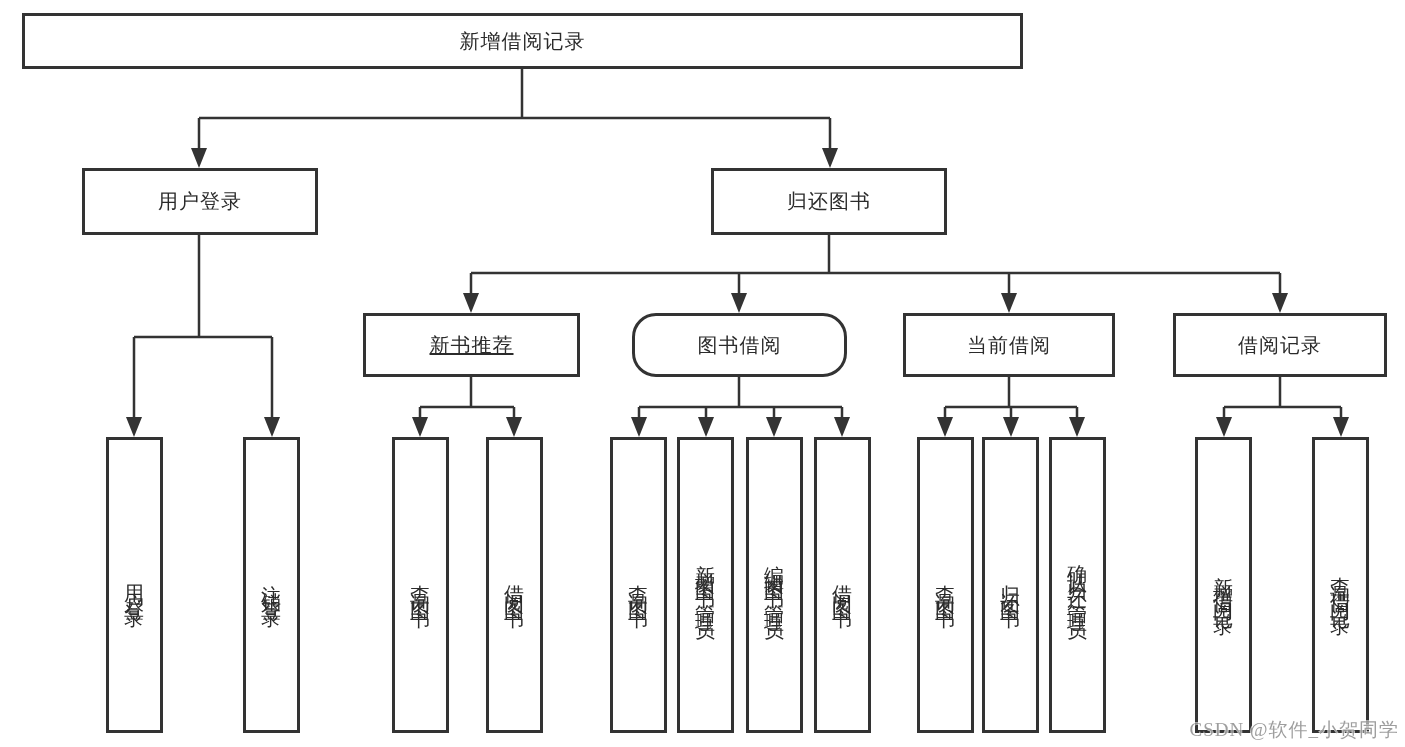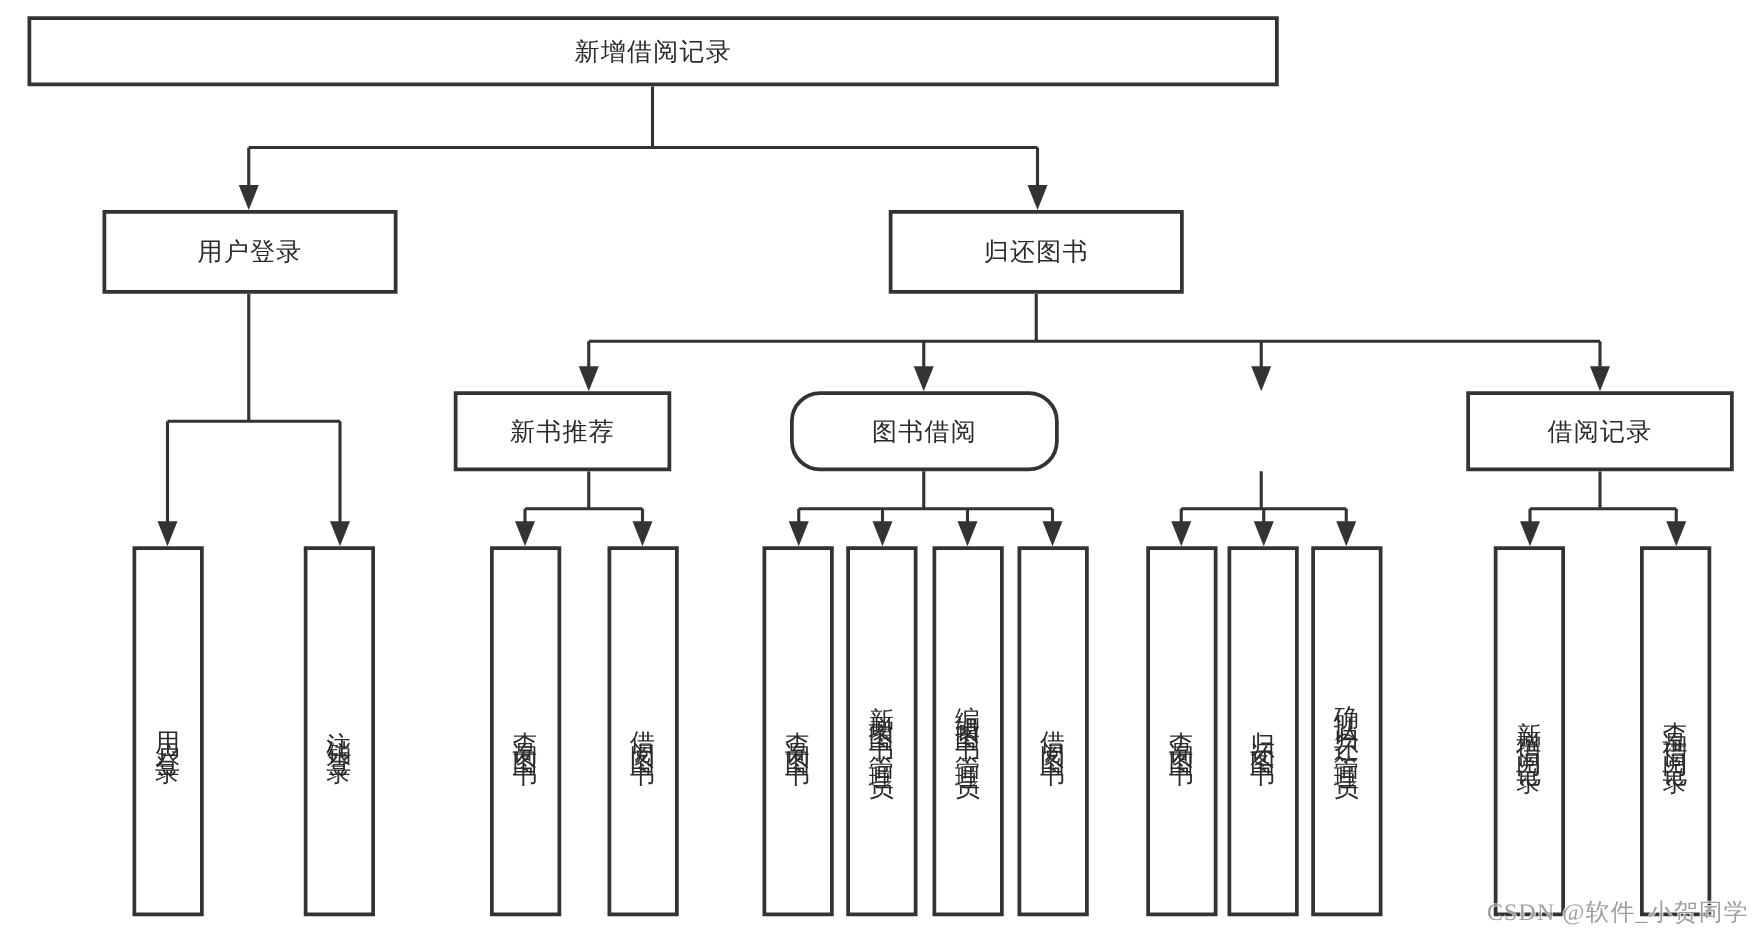--- a/index.html
+++ b/index.html
@@ -100,22 +100,23 @@
     <path class="ah" d="M1069 417 H1085 L1077 437 Z"></path>
     <path class="ah" d="M1216 417 H1232 L1224 437 Z"></path>
     <path class="ah" d="M1333 417 H1349 L1341 437 Z"></path>
   </svg>
 
   <div class="node" style="left:22px;top:13px;width:1001px;height:56px;">新增借阅记录</div>
 
   <div class="node" style="left:82px;top:168px;width:236px;height:67px;">用户登录</div>
   <div class="node" style="left:711px;top:168px;width:236px;height:67px;">归还图书</div>
 
-  <div class="node" style="left:363px;top:313px;width:174px;height:64px;">新书推荐</div>
+  <div class="node" style="left:363px;top:313px;width:217px;height:64px;text-decoration:underline;">新书推荐</div>
   <div class="node" style="left:632px;top:313px;width:215px;height:64px;border-radius:24px;">图书借阅</div>
+  <div class="node" style="left:903px;top:313px;width:212px;height:64px;">当前借阅</div>
   <div class="node" style="left:1173px;top:313px;width:214px;height:64px;">借阅记录</div>
 
   <div class="leaf" style="left:106px;">
     <span>用户登录</span>
   </div>
   <div class="leaf" style="left:243px;">
     <span>注销登录</span>
   </div>
 
   <div class="leaf" style="left:392px;">

